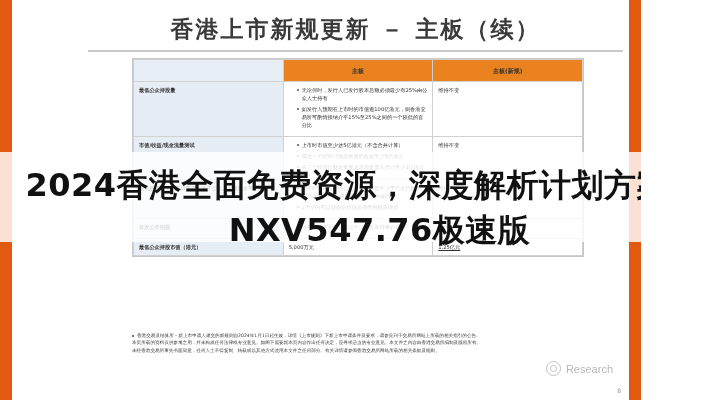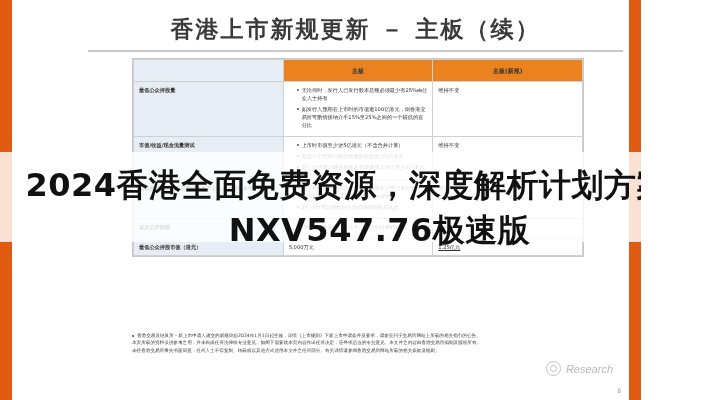--- a/index.html
+++ b/index.html
@@ -177,21 +177,20 @@
   .watermark {
     position: absolute;
     right: 28px;
     bottom: 24px;
     display: flex;
     align-items: center;
     gap: 5px;
     color: #b8b8b8;
     font-size: 11px;
     font-family: "Liberation Sans", sans-serif;
-    font-style: italic;
   }
   .watermark .wm-mark {
     display: inline-block;
     width: 13px;
     height: 13px;
     border: 1px solid #c2c2c2;
     border-radius: 50%;
     position: relative;
   }
   .watermark .wm-mark:after {

